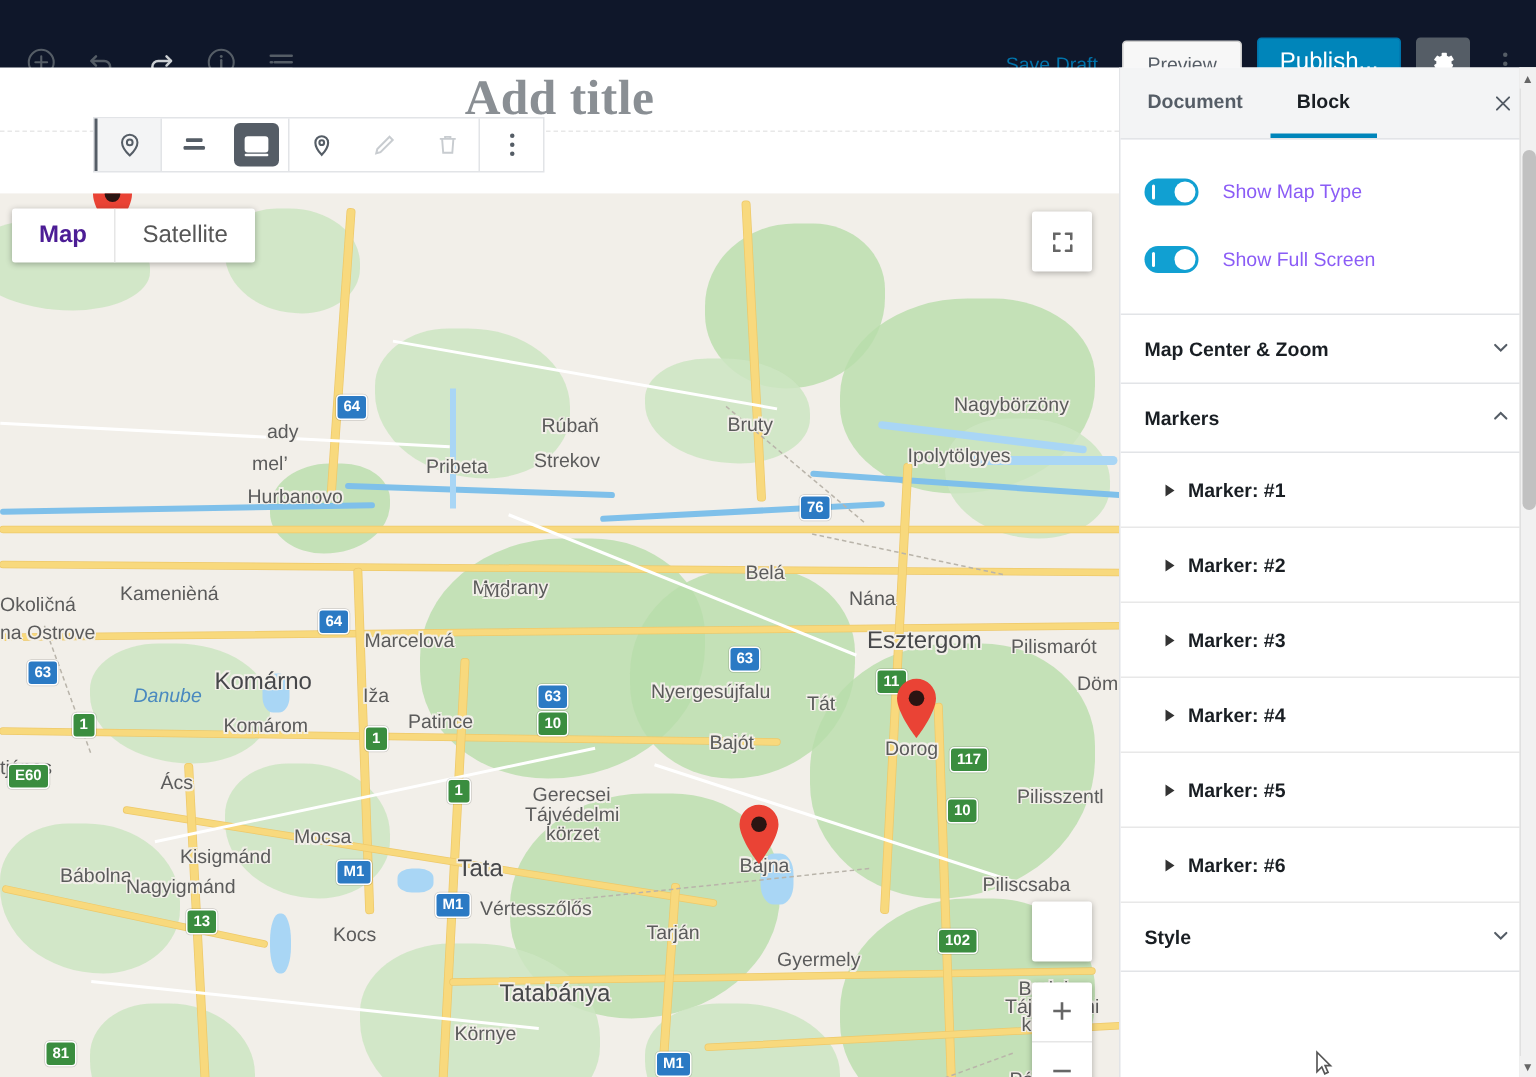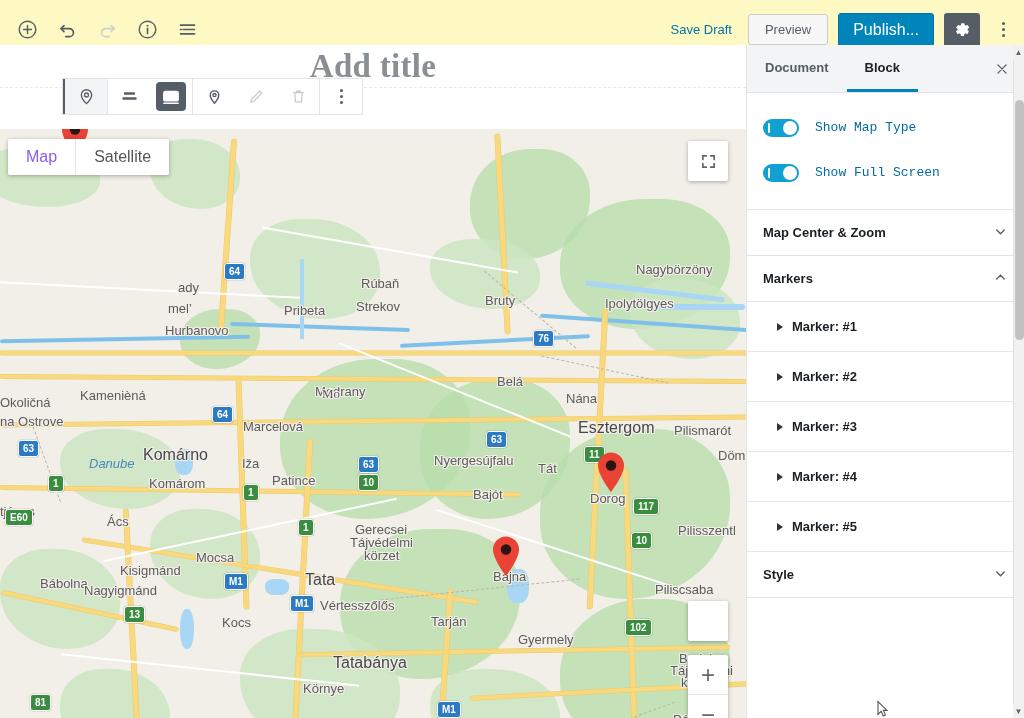--- a/index.html
+++ b/index.html
@@ -6,22 +6,22 @@
   html, body {
     width: 1024px; height: 718px;
     font-family: "Liberation Sans", sans-serif;
     overflow: hidden; background: #fff;
   }
   #app { position: relative; width: 1024px; height: 718px; }
 
   
   .topbar {
     position: absolute; top: 0; left: 0; width: 1024px; height: 60px;
-    background: #fef9c3; border-bottom: 1px solid #e2e4e7;
-    display: flex; align-items: center;
+    background: #0f172a; border-bottom: 1px solid #e2e4e7;
+    display: flex; align-items: flex-end;
   }
   .tb-left { display: flex; align-items: center; padding-left: 8px; gap: 2px; }
   .tb-btn {
     width: 38px; height: 36px; display: flex; align-items: center; justify-content: center;
     background: none; border: none; cursor: pointer; color: #555d66;
   }
   .tb-btn.disabled { color: #ccd0d4; cursor: default; }
   .tb-right {
     margin-left: auto; display: flex; align-items: center; gap: 10px; padding-right: 8px;
   }
@@ -125,21 +125,21 @@
   .pin { position: absolute; width: 30px; height: 42px; }
 
   .mapctl-type {
     position: absolute; top: 10px; left: 8px; display: flex;
     background: #fff; border-radius: 2px; box-shadow: 0 1px 4px rgba(0,0,0,.3);
     overflow: hidden; z-index: 20;
   }
   .mapctl-type div {
     padding: 9px 18px; font-size: 16px; color: #565656; cursor: pointer;
   }
-  .mapctl-type div.sel { color: #8b5cf6; font-weight: normal; }
+  .mapctl-type div.sel { color: #4c1d95; font-weight: bold; }
   .mapctl-type div + div { border-left: 1px solid #e6e6e6; }
 
   .fs-ctl {
     position: absolute; top: 12px; right: 18px; width: 40px; height: 40px;
     background: #fff; border-radius: 2px; box-shadow: 0 1px 4px rgba(0,0,0,.3);
     display: flex; align-items: center; justify-content: center; cursor: pointer; z-index: 20;
   }
   .pegman {
     position: absolute; right: 18px; bottom: 122px; width: 40px; height: 40px;
     background: #fff; border-radius: 2px; box-shadow: 0 1px 4px rgba(0,0,0,.3);
@@ -183,21 +183,21 @@
     position: relative; cursor: pointer; flex: none;
   }
   .switch::before {
     content: ""; position: absolute; left: 5px; top: 4px; width: 2px; height: 10px;
     background: #fff; border-radius: 1px;
   }
   .switch::after {
     content: ""; position: absolute; right: 2px; top: 2px; width: 14px; height: 14px;
     border-radius: 50%; background: #fff;
   }
-  .toggle-label { font-size: 13px; color: #0369a1; font-family: Liberation Mono, monospace; }
+  .toggle-label { font-size: 13px; color: #8b5cf6; }
   .toggle-block { padding: 12px 0 14px; border-bottom: 1px solid #e2e4e7; }
 
   .panel-head {
     height: 46px; display: flex; align-items: center; padding: 0 16px;
     font-size: 13px; font-weight: bold; color: #191e23; cursor: pointer;
     border-bottom: 1px solid #e2e4e7;
   }
   .panel-head .chev { margin-left: auto; color: #555d66; }
 
   .marker-row {
@@ -401,21 +401,21 @@
         <div class="roadw" style="left:60px;top:540px;width:300px;transform:rotate(6deg)"></div>
         <div class="dashline" style="left:470px;top:180px;width:120px;transform:rotate(40deg)"></div>
         <div class="dashline" style="left:540px;top:240px;width:130px;transform:rotate(12deg)"></div>
         <div class="dashline" style="left:380px;top:460px;width:200px;transform:rotate(-6deg)"></div>
         <div class="dashline" style="left:0px;top:330px;width:90px;transform:rotate(70deg)"></div>
         <div class="dashline" style="left:520px;top:600px;width:160px;transform:rotate(-20deg)"></div>
 
         <div id="map-labels">
             <div class="mlabel md" style="left: 636px; top: 133px;">Nagybörzöny</div>
             <div class="mlabel md" style="left: 605px; top: 167px;">Ipolytölgyes</div>
-            <div class="mlabel md" style="left: 485px; top: 164px;">Bruty</div>
+            <div class="mlabel md" style="left: 485px; top: 146px;">Bruty</div>
             <div class="mlabel md" style="left: 361px; top: 147px;">Rúbaň</div>
             <div class="mlabel md" style="left: 356px; top: 170px;">Strekov</div>
             <div class="mlabel md" style="left: 284px; top: 174px;">Pribeta</div>
             <div class="mlabel md" style="left: 178px; top: 151px;">ady</div>
             <div class="mlabel md" style="left: 168px; top: 172px;">mel’</div>
             <div class="mlabel md" style="left: 165px; top: 194px;">Hurbanovo</div>
             <div class="mlabel md" style="left: 315px; top: 255px;">Modrany</div>
             <div class="mlabel md" style="left: 497px; top: 245px;">Belá</div>
             <div class="mlabel md" style="left: 566px; top: 262px;">Nána</div>
             <div class="mlabel lg" style="left: 578px; top: 290px;">Esztergom</div>
@@ -576,20 +576,24 @@
             <div class="mlbl">Marker: #3</div>
           </div>
           <div class="marker-row">
             <div class="tri"></div>
             <div class="mlbl">Marker: #4</div>
           </div>
           <div class="marker-row">
             <div class="tri"></div>
             <div class="mlbl">Marker: #5</div>
           </div>
+          <div class="marker-row">
+            <div class="tri"></div>
+            <div class="mlbl">Marker: #6</div>
+          </div>
         </div>
 
       <div class="panel-head" style="border-bottom:1px solid #e2e4e7">
         <span>Style</span>
         <span class="chev">
           <svg width="15" height="15" viewBox="0 0 24 24" fill="none" stroke="currentColor" stroke-width="2.2" stroke-linecap="round">
               <path d="M6 9.5l6 6 6-6"></path>
             </svg>
         </span>
       </div>

